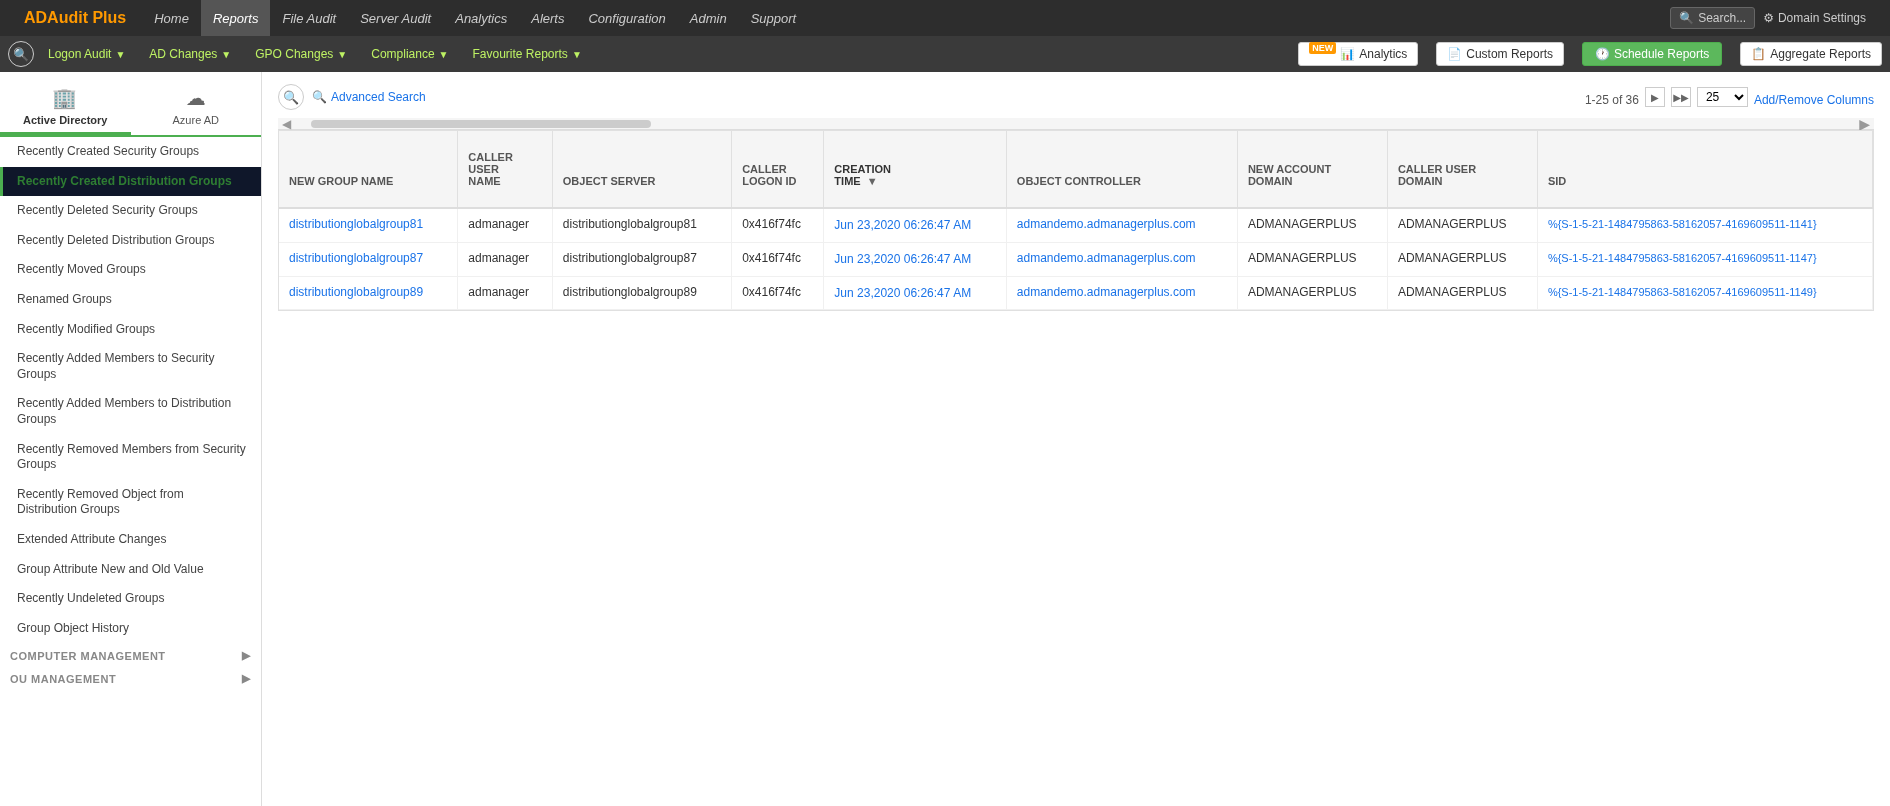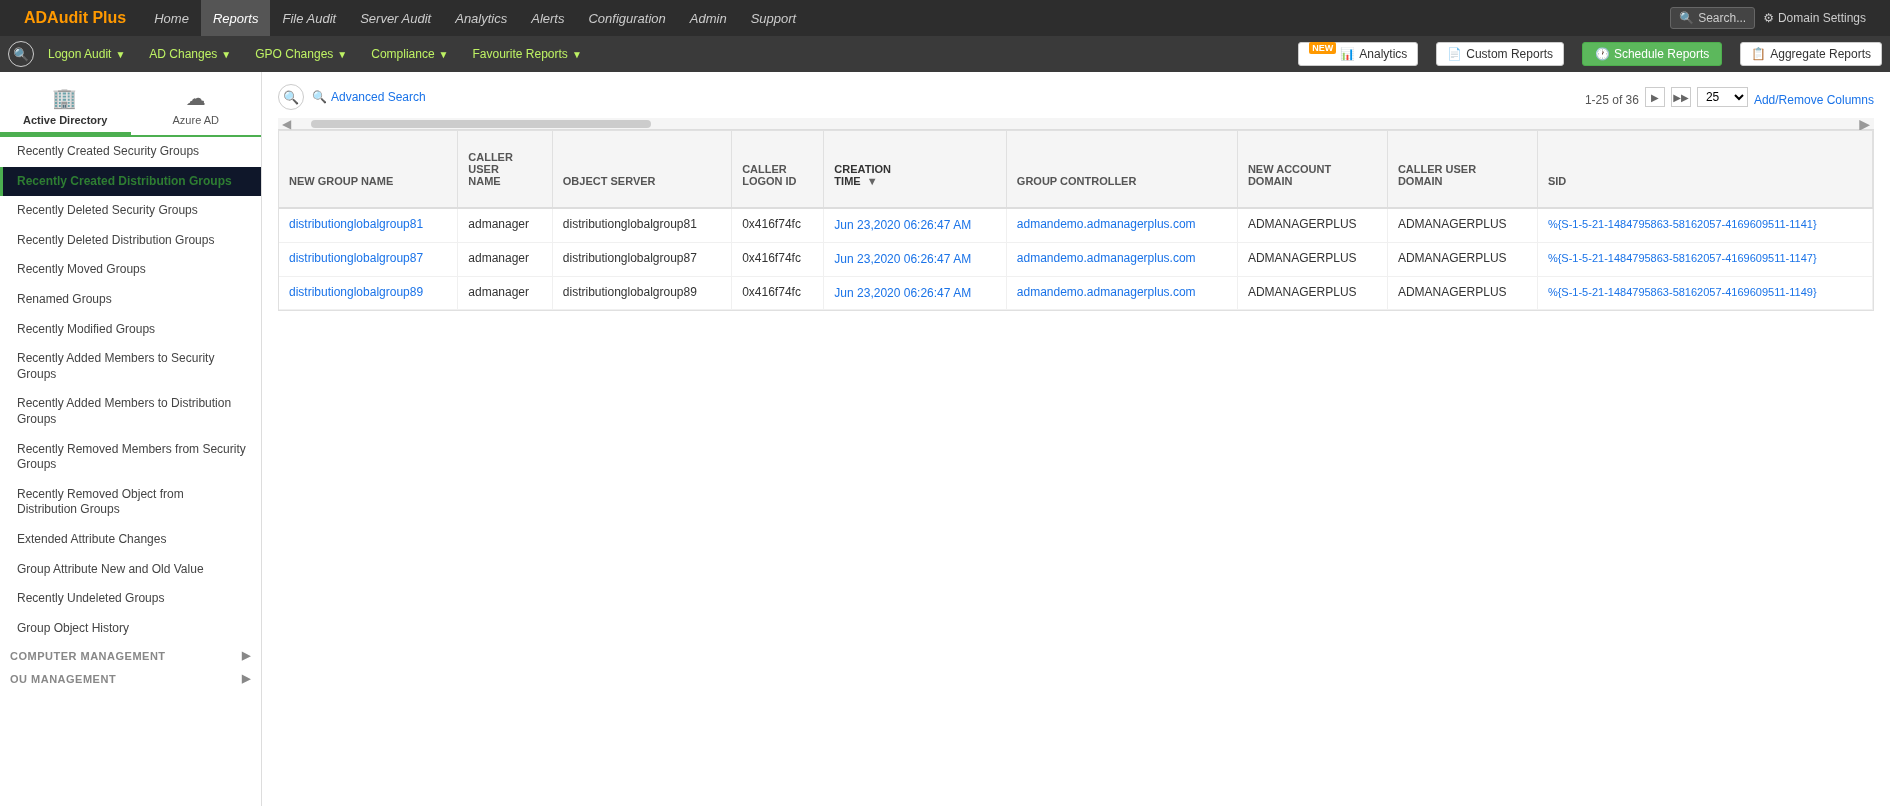--- a/index.html
+++ b/index.html
@@ -513,21 +513,21 @@
 
     <div class="data-table-wrapper">
       <table>
         <thead>
           <tr>
             <th>NEW GROUP NAME</th>
             <th>CALLER<br>USER<br>NAME</th>
             <th>OBJECT SERVER</th>
             <th>CALLER<br>LOGON ID</th>
             <th class="sorted">CREATION<br>TIME <span class="sort-arrow">▼</span></th>
-            <th>GROUP CONTROLLER</th>
+            <th>OBJECT CONTROLLER</th>
             <th>NEW ACCOUNT<br>DOMAIN</th>
             <th>CALLER USER<br>DOMAIN</th>
             <th>SID</th>
           </tr>
         </thead>
         <tbody>
 
           <tr>
             <td>
               <span class="link-text">distributionglobalgroup81</span>

